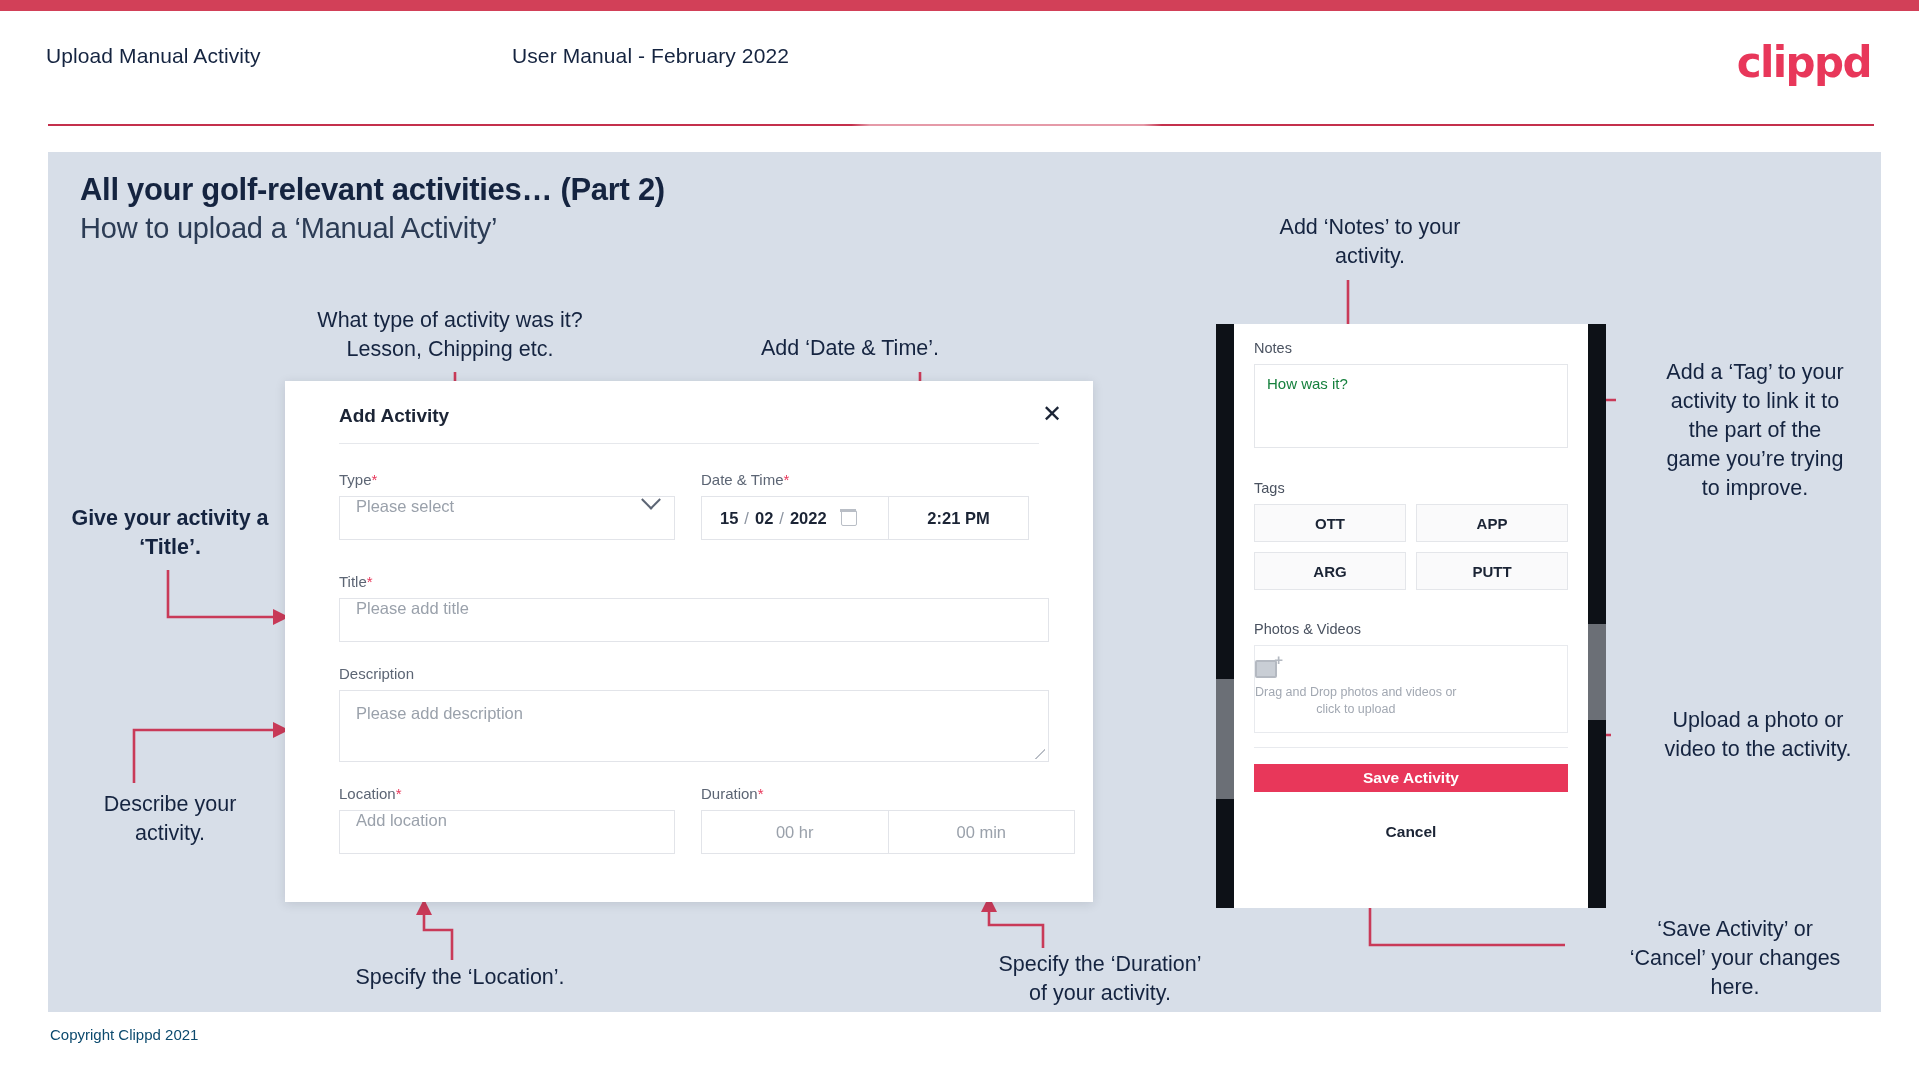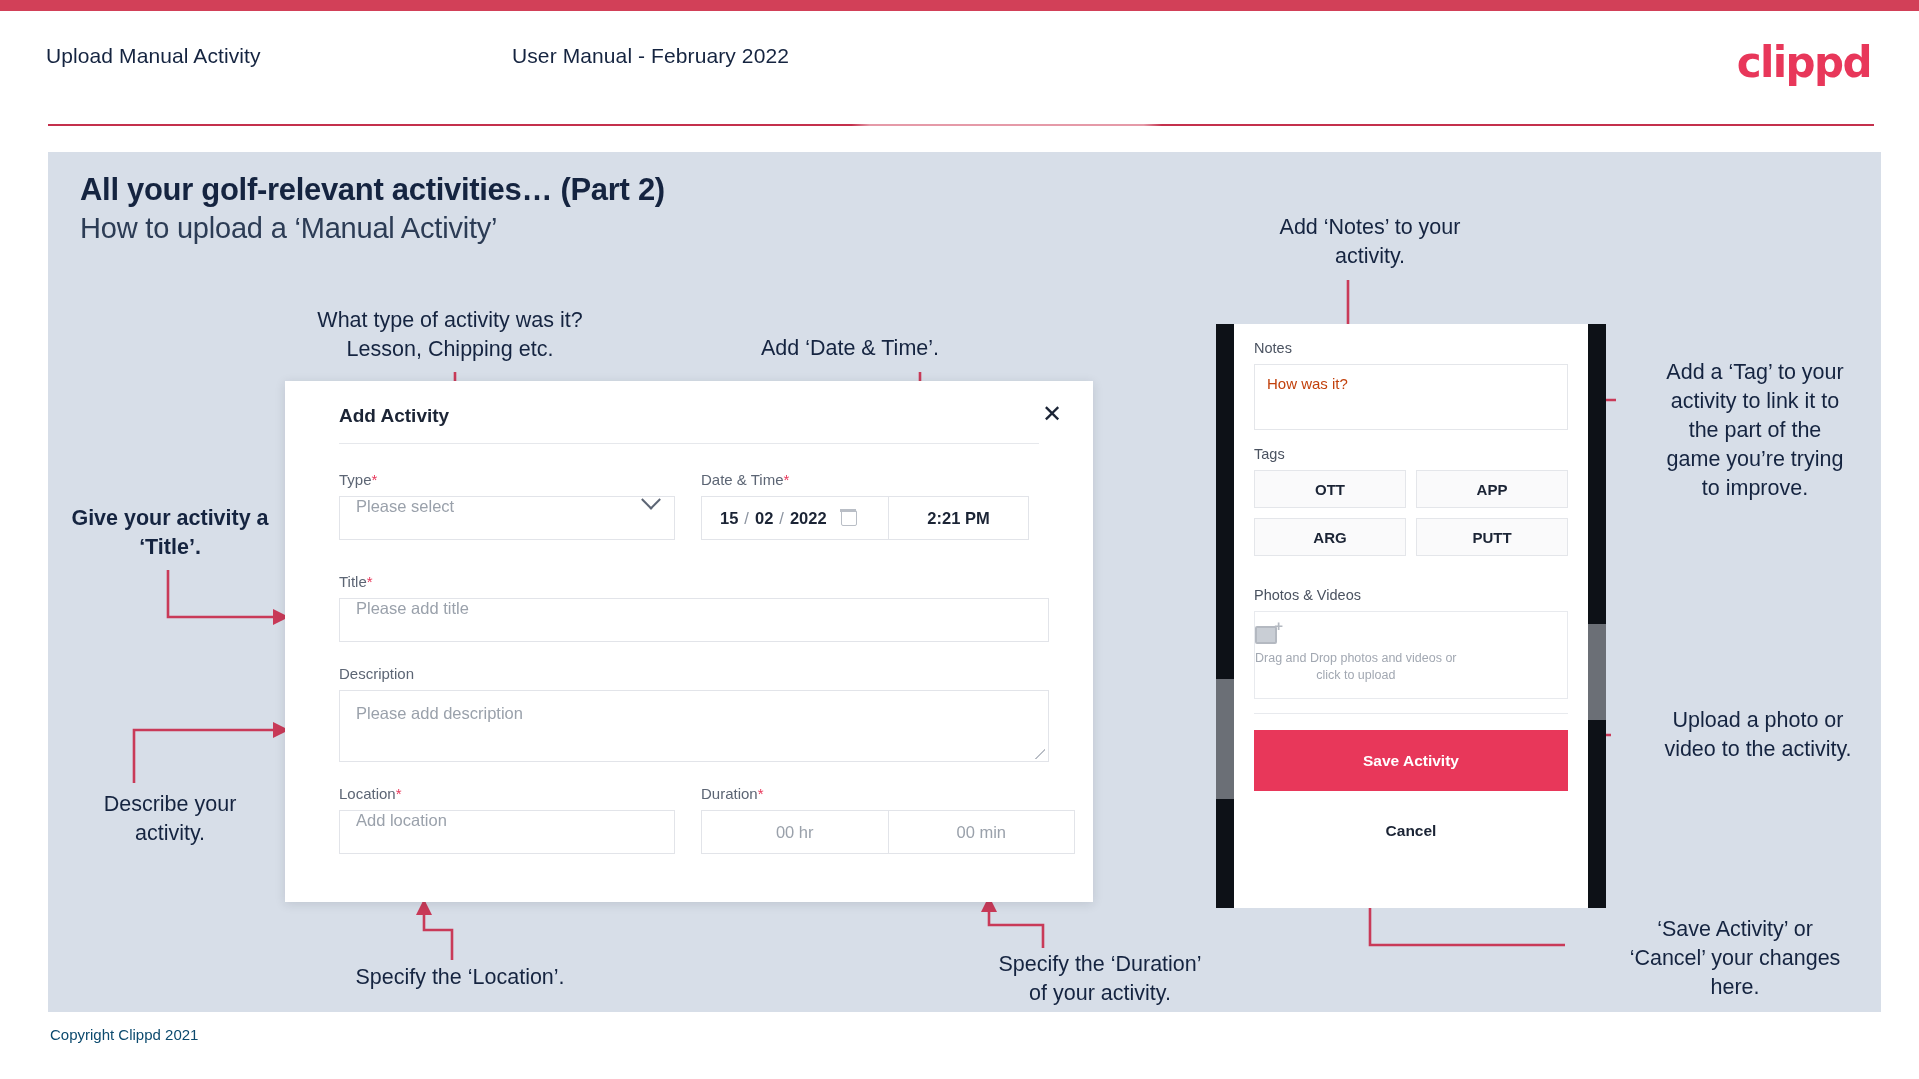--- a/index.html
+++ b/index.html
@@ -209,23 +209,23 @@
   .phone-screen {
     position: absolute; left: 18px; top: 0;
     width: 354px; height: 584px;
     background: #ffffff;
     padding: 16px 20px 0 20px;
   }
   .p-label {
     font-size: 14.5px; color: #4a5260; margin-bottom: 8px;
   }
   .p-notes {
-    border: 1px solid #e4e6ea; height: 66px;
-    padding: 10px 12px; font-size: 15px; color: #c2410c;
-    margin-bottom: 16px;
+    border: 1px solid #e4e6ea; height: 84px;
+    padding: 10px 12px; font-size: 15px; color: #15803d;
+    margin-bottom: 32px;
   }
   .tags-grid {
     display: grid; grid-template-columns: 1fr 1fr; gap: 10px;
     margin-bottom: 31px;
   }
   .tag-btn {
     border: 1px solid #e4e6ea; background: #fafafb;
     height: 38px; display: flex; align-items: center; justify-content: center;
     font-size: 15px; font-weight: 700; color: #1b2435;
   }
@@ -242,21 +242,21 @@
   .dz-icon::after {
     content: "+"; position: absolute; right: -8px; top: -11px;
     font-size: 15px; color: #b4b9c1; font-weight: 700;
   }
   .dz-text {
     font-size: 12.5px; color: #a2a8b2; text-align: center; line-height: 17px;
   }
   .p-rule { height: 1px; background: #e8eaee; margin-bottom: 16px; }
   .save-btn {
     background: #e8375a; color: #fff;
-    height: 61px; display: flex; align-items: center; justify-content: center;
+    height: 28px; display: flex; align-items: center; justify-content: center;
     font-size: 15.5px; font-weight: 700; cursor: pointer;
   }
   .cancel-btn {
     height: 44px; display: flex; align-items: center; justify-content: center;
     font-size: 15.5px; font-weight: 700; color: #1b2435; margin-top: 18px;
     cursor: pointer;
   }
 </style>
 </head>
 <body>

